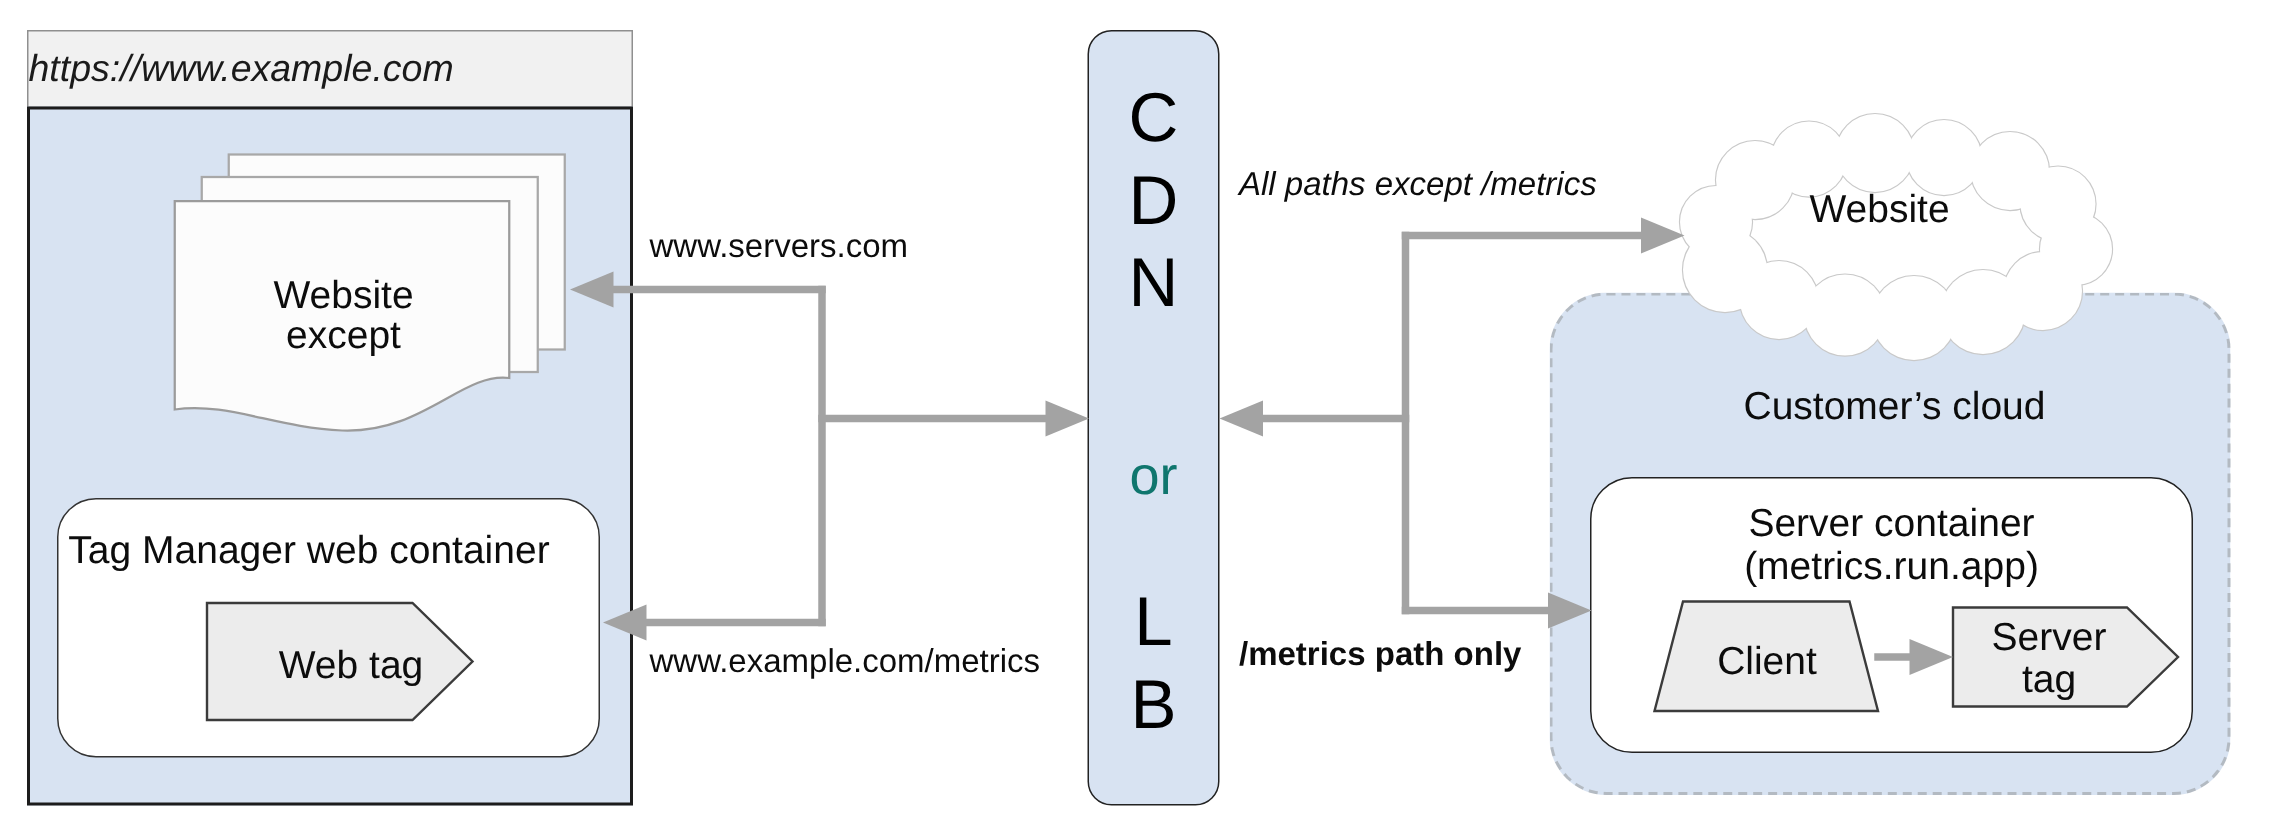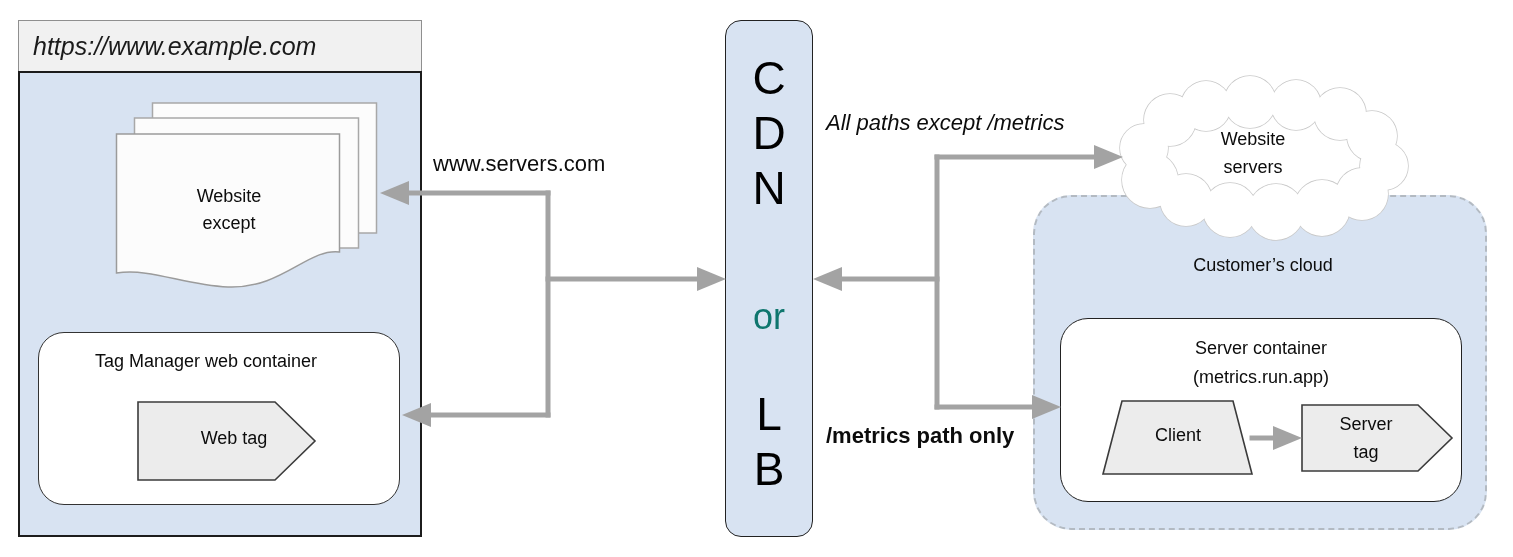--- a/index.html
+++ b/index.html
@@ -5,21 +5,21 @@
   html,body{margin:0;padding:0;background:#fff;}
   .canvas{
     position:relative;width:1513px;height:557px;overflow:hidden;
     font-family:"Liberation Sans","DejaVu Sans",sans-serif;color:#111;background:#fff;
   }
   .abs{position:absolute;}
   
   .titlebar{
     left:18px;top:20px;width:404px;height:52px;box-sizing:border-box;
     background:#f1f1f1;border:1px solid #8f8f8f;
-    display:flex;align-items:center;padding-left:14px;
+    display:flex;align-items:center;
     font-size:25px;font-style:italic;color:#1a1a1a;
   }
   .browser-body{
     left:18px;top:71px;width:404px;height:466px;box-sizing:border-box;
     background:#d8e3f2;border:2px solid #1c1c1c;
   }
   
   .tag-manager{
     left:38px;top:332px;width:362px;height:173px;box-sizing:border-box;
     background:#ffffff;border:1.6px solid #333;border-radius:26px;
@@ -46,21 +46,21 @@
   .overlay{left:0;top:0;width:1513px;height:557px;pointer-events:none;}
   .labels{z-index:4;}
   svg.overlay{z-index:3;}
   .z1{z-index:1;}
   
   .lbl{position:absolute;font-size:22px;color:#0c0c0c;white-space:nowrap;}
   .center{text-align:center;white-space:normal;}
   .lh27{line-height:27px;}
   .lh28{line-height:28px;}
   .lh29{line-height:29px;}
-  .fs23{font-size:18px;}
+  .fs23{font-size:26px;}
 </style>
 </head>
 <body>
 
 <div class="canvas">
 
   <div class="abs titlebar z1">
     <span>https://www.example.com</span>
   </div>
   <div class="abs browser-body z1"></div>
@@ -166,28 +166,28 @@
       <div>Website</div>
       <div>except</div>
     </div>
 
     <div class="lbl center fs23" style="left:38px;top:351px;width:336px;">Tag Manager web container</div>
 
     <div class="lbl center fs23" style="left:138px;top:428px;width:152px;padding-left:20px;">Web tag</div>
 
     <div class="lbl" style="left:433px;top:151px;">www.servers.com</div>
 
+    <div class="lbl" style="left:433px;top:428px;">www.example.com/metrics</div>
 
     <div class="lbl" style="left:826px;top:110px;font-style:italic;">All paths except /metrics</div>
 
     <div class="lbl" style="left:826px;top:423px;font-weight:bold;">/metrics path only</div>
 
     <div class="lbl center fs23 lh28" style="left:1153px;top:125px;width:200px;">
       <div>Website</div>
-      <div>servers</div>
     </div>
 
     <div class="lbl center fs23" style="left:1063px;top:255px;width:400px;">Customer’s cloud</div>
 
     <div class="lbl center fs23 lh29" style="left:1111px;top:334px;width:300px;">
       <div>Server container</div>
       <div>(metrics.run.app)</div>
     </div>
 
     <div class="lbl center fs23" style="left:1118px;top:425px;width:120px;">Client</div>

